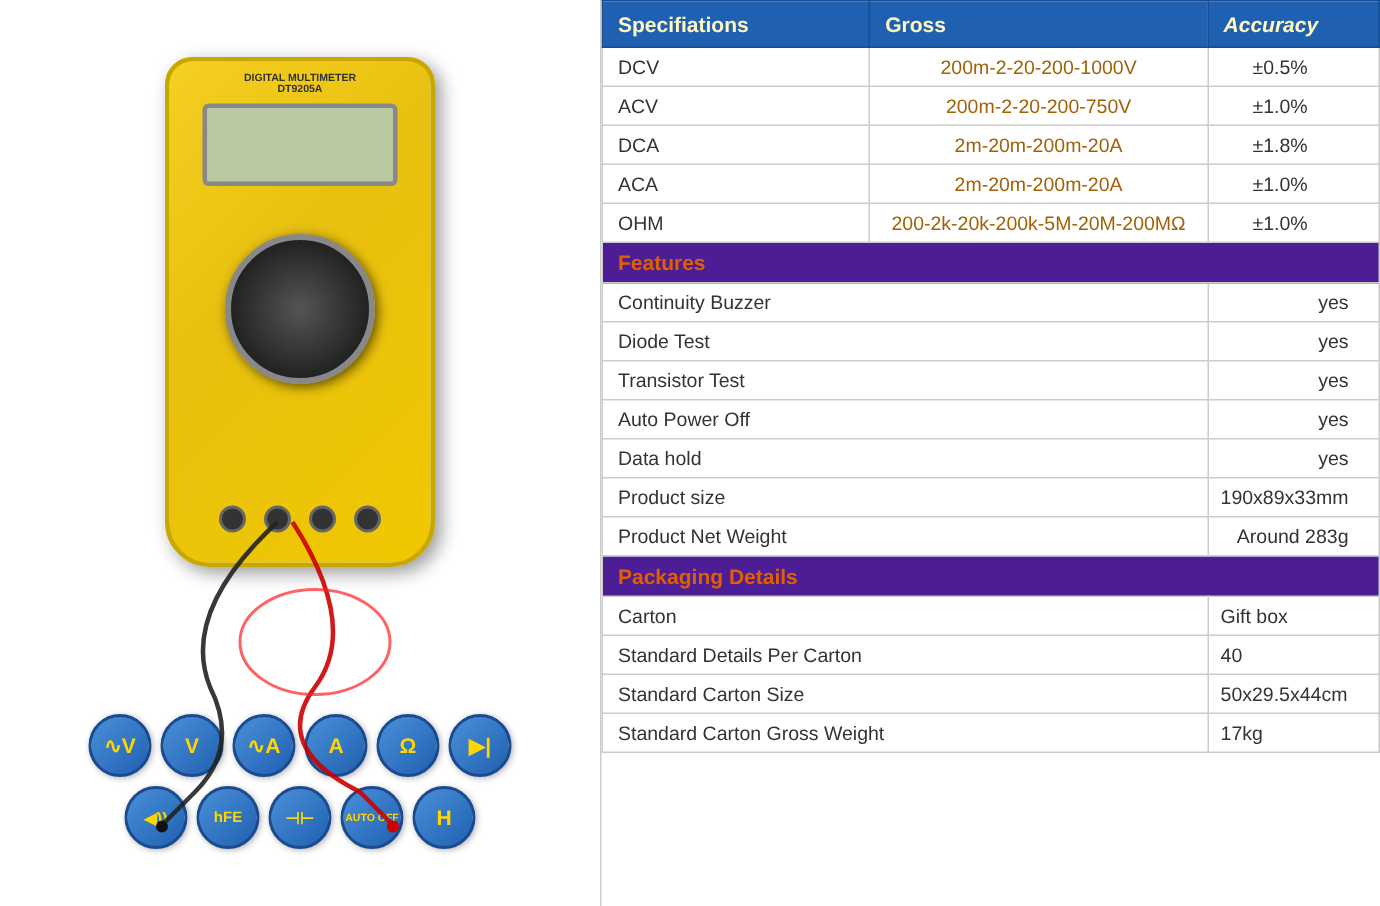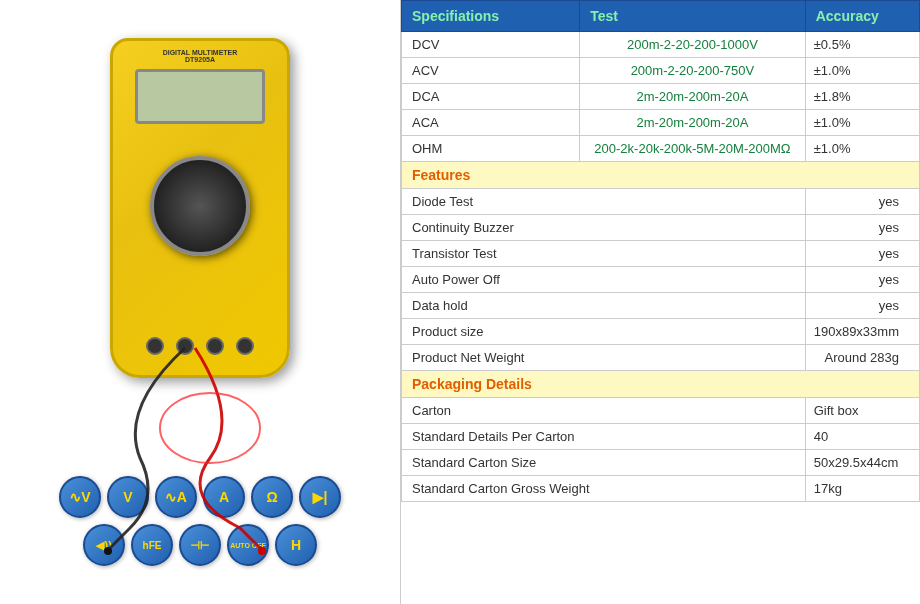--- a/index.html
+++ b/index.html
@@ -148,49 +148,49 @@
     }
 
     table th, table td {
       border: 1px solid #ccc;
       padding: 5px 8px;
       text-align: left;
     }
 
     .header-row {
       background: #2060b0;
-      color: #86efac;
+      color: #fef9c3;
       margin-left: 32px;
     }
 
     .header-row th {
       border-color: #1a4a90;
       padding: 7px 10px;
       font-size: 14px;
     }
 
     .section-header {
-      background: #fef9c3;
+      background: #4c1d95;
       color: #e06000;
       font-weight: bold;
       font-size: 14px;
     }
 
     .spec-label {
       color: #333;
       padding-left: 10px;
     }
 
     .spec-range {
-      color: #15803d;
+      color: #a16207;
       text-align: center;
     }
 
     .spec-accuracy {
-      text-align: left;
+      text-align: center;
       color: #333;
       padding-right: 26px;
     }
 
     .feature-label {
       padding-left: 10px;
       color: #333;
     }
 
     .feature-value {
@@ -205,21 +205,21 @@
     }
 
     .packaging-value {
       text-align: left;
       padding-right: 20px;
       color: #333;
     }
 
     .col-spec { width: 35%; }
     .col-range { width: 45%; }
-    .col-accuracy { width: 20%; }
+    .col-accuracy { width: 20%; font-style: italic; }
   </style>
 </head>
 <body>
 
 <div class="left-panel">
   <div class="multimeter-img">
 
     <div class="meter-body">
       <div class="meter-top-label">
         <div>DIGITAL MULTIMETER</div>
@@ -266,21 +266,21 @@
     <div class="symbol-circle" style="font-size:7px;">AUTO OFF</div>
     <div class="symbol-circle">H</div>
   </div>
 </div>
 
 <div class="right-panel">
   <table>
     <thead>
       <tr class="header-row">
         <th class="col-spec">Specifiations</th>
-        <th class="col-range">Test</th>
+        <th class="col-range">Gross</th>
         <th class="col-accuracy">Accuracy</th>
       </tr>
     </thead>
     <tbody id="specs-body">
 
     <tr>
     <td class="spec-label">DCV</td>
     <td class="spec-range">200m-2-20-200-1000V</td>
     <td class="spec-accuracy">±0.5%</td>
   </tr>
@@ -301,25 +301,25 @@
   </tr>
         <tr>
     <td class="spec-label">OHM</td>
     <td class="spec-range">200-2k-20k-200k-5M-20M-200MΩ</td>
     <td class="spec-accuracy">±1.0%</td>
   </tr>
         <tr>
   <td colspan="3" class="section-header" style="padding-left:10px;">Features</td>
 </tr>
         <tr>
+    <td colspan="2" class="feature-label">Continuity Buzzer</td>
+    <td class="feature-value">yes</td>
+  </tr>
+        <tr>
     <td colspan="2" class="feature-label">Diode Test</td>
-    <td class="feature-value">yes</td>
-  </tr>
-        <tr>
-    <td colspan="2" class="feature-label">Continuity Buzzer</td>
     <td class="feature-value">yes</td>
   </tr>
         <tr>
     <td colspan="2" class="feature-label">Transistor Test</td>
     <td class="feature-value">yes</td>
   </tr>
         <tr>
     <td colspan="2" class="feature-label">Auto Power Off</td>
     <td class="feature-value">yes</td>
   </tr>

